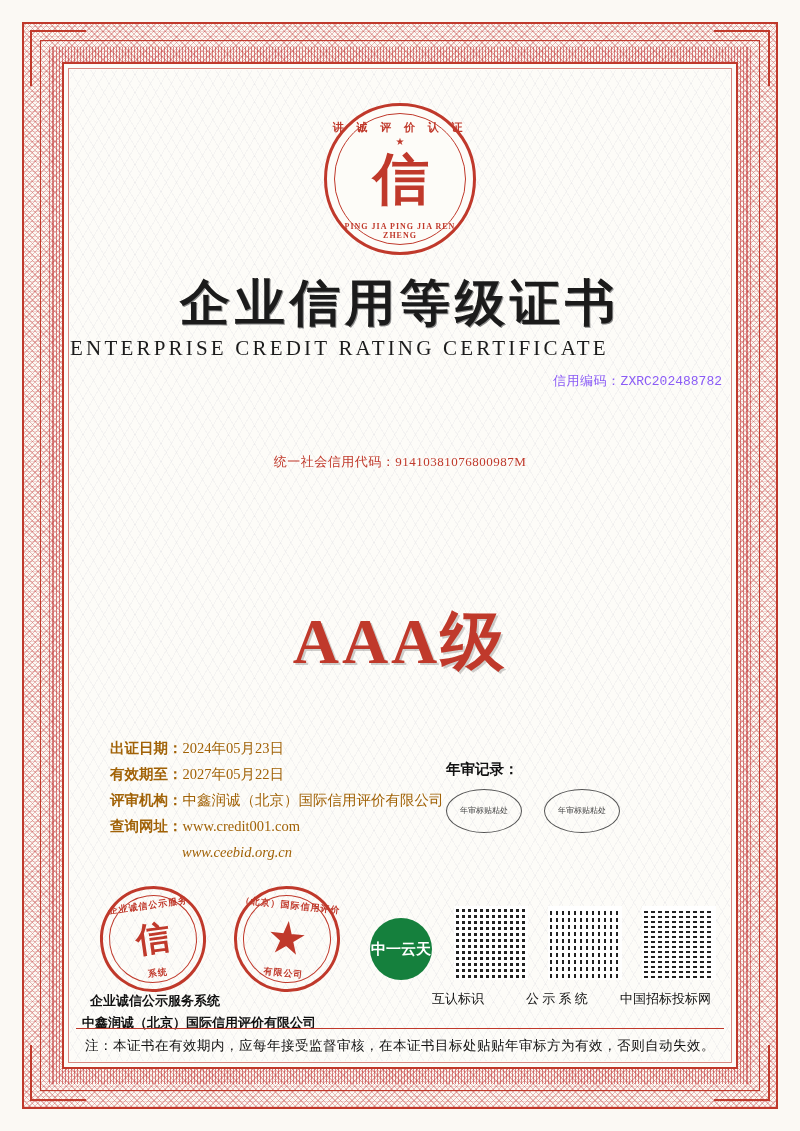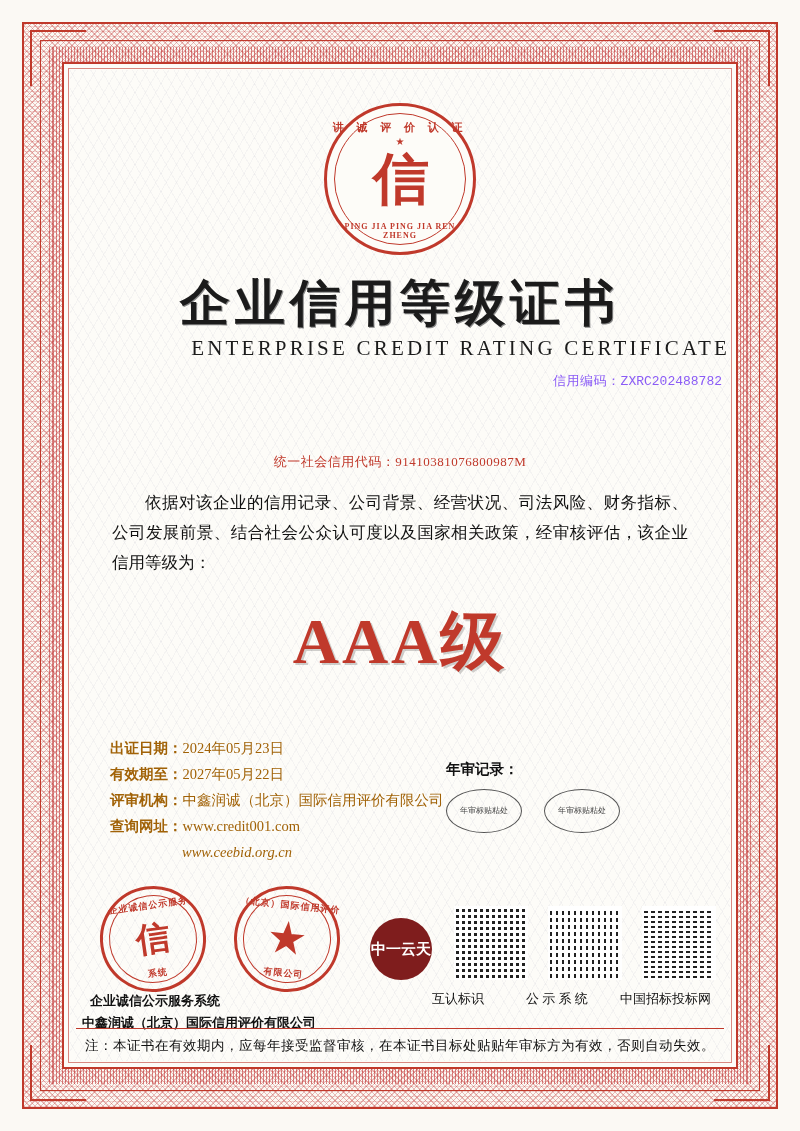--- a/index.html
+++ b/index.html
@@ -159,21 +159,21 @@
     font-weight: bold;
     font-size: 50px;
     letter-spacing: 5px;
     color: #1b1b1b;
     text-shadow: 1px 1px 0 #888;
   }
   .title-en {
     position: absolute;
     top: 266px;
     left: 0; right: 0;
-    text-align: right;
+    text-align: left;
     font-family: "Liberation Serif", serif;
     font-size: 21px;
     letter-spacing: 3.2px;
     color: #1b1b1b;
   }
 
   .credit-no {
     position: absolute;
     top: 302px;
     right: 8px;
@@ -322,21 +322,21 @@
     letter-spacing: 1px;
   }
   .seal-text-top { top: 10px; }
   .seal-text-bottom { bottom: 9px; }
 
   .cloud-logo {
     position: absolute;
     left: 288px; top: 38px;
     width: 62px; height: 62px;
     border-radius: 50%;
-    background: #7f1d1d;
+    background: #15803d;
     color: #fff;
     display: flex;
     align-items: center;
     justify-content: center;
     font-size: 15px;
     font-weight: bold;
   }
 
   .qr {
     position: absolute;
@@ -415,21 +415,20 @@
     <div class="title-en">ENTERPRISE CREDIT RATING CERTIFICATE</div>
 
     <div class="credit-no">
       <span>信用编码：</span><span class="value">ZXRC202488782</span>
     </div>
 
     <div class="uscc">
       <span>统一社会信用代码：</span><span>91410381076800987M</span>
     </div>
 
-    <div class="body-text">依据对该企业的信用记录、公司背景、经营状况、司法风险、财务指标、公司发展前景、结合社会公众认可度以及国家相关政策，经审核评估，该企业信用等级为：</div>
 
     <div class="grade">AAA级</div>
 
     <div class="info">
       <div class="row">
         <span class="label">出证日期：</span><span>2024年05月23日</span>
       </div>
       <div class="row">
         <span class="label">有效期至：</span><span>2027年05月22日</span>
       </div>

